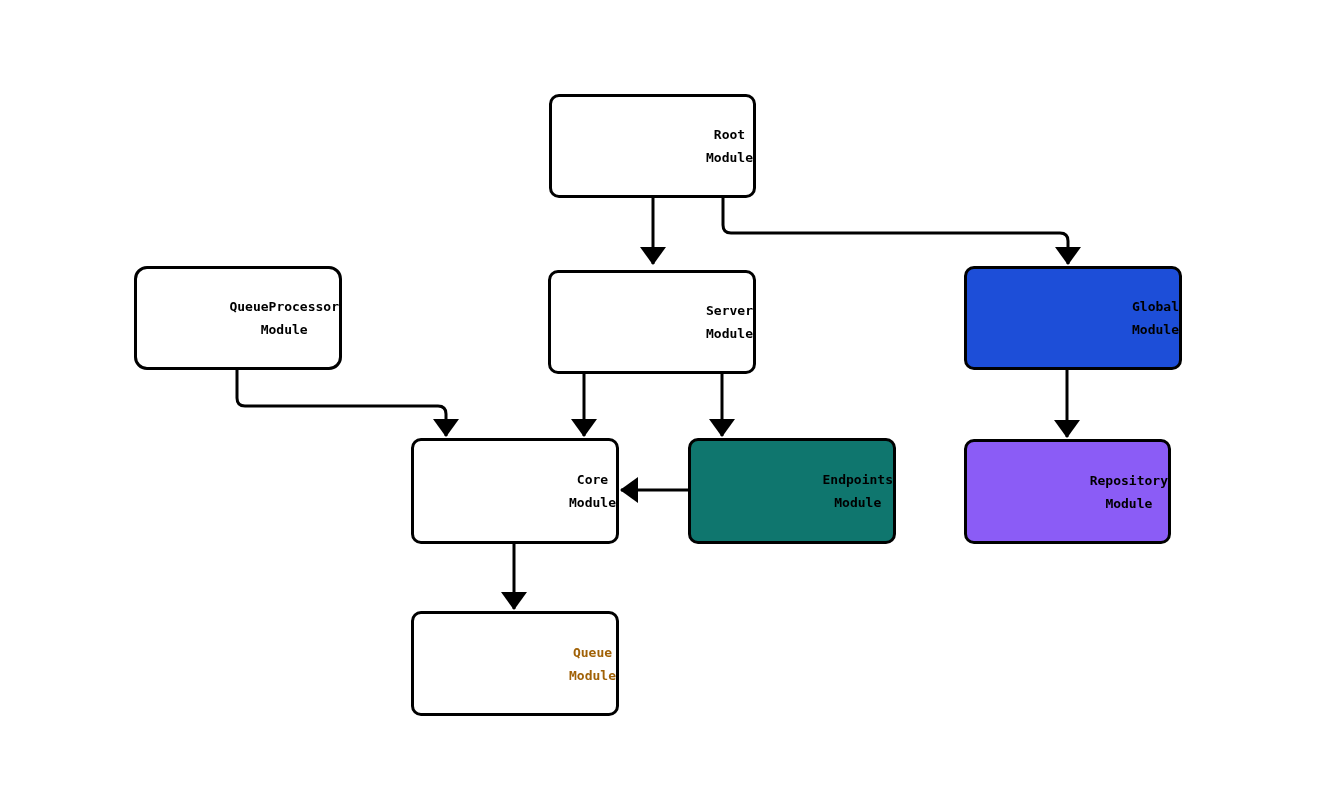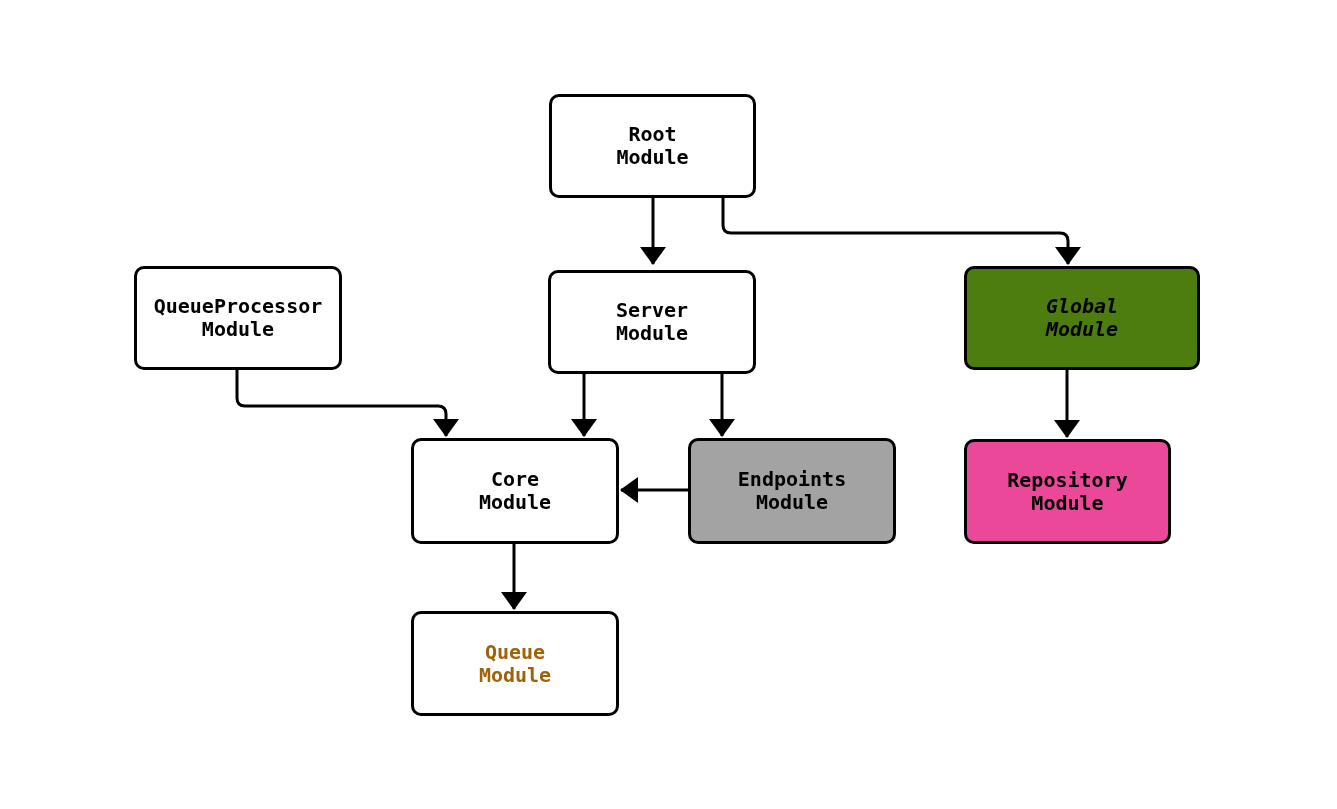--- a/index.html
+++ b/index.html
@@ -17,25 +17,25 @@
     left: 0;
     top: 0;
   }
   .node {
     position: absolute;
     box-sizing: border-box;
     border: 3px solid #000;
     border-radius: 10px;
     display: flex;
     align-items: center;
-    justify-content: center;
+    justify-content: flex-end;
     text-align: center;
     font-family: "DejaVu Sans Mono", "Liberation Mono", monospace;
     font-weight: bold;
-    font-size: 20px;
+    font-size: 13px;
     line-height: 23px;
   }
   .node-label {
     white-space: pre-line;
   }
 </style>
 </head>
 <body style="background: rgb(255, 255, 255);">
 
 <div class="canvas">
@@ -54,41 +54,41 @@
         <path d="M688,490 L621,490" fill="none" stroke="#000000" stroke-width="3" marker-end="url(#arrowhead)"></path>
         <path d="M1067,370 L1067,437" fill="none" stroke="#000000" stroke-width="3" marker-end="url(#arrowhead)"></path>
         <path d="M514,544 L514,609" fill="none" stroke="#000000" stroke-width="3" marker-end="url(#arrowhead)"></path>
       </g>
   </svg>
 
   <div class="node" style="left: 549px; top: 94px; width: 207px; height: 104px; background: rgb(255, 255, 255); border-color: rgb(0, 0, 0); color: rgb(0, 0, 0);">
     <span class="node-label">Root
 Module</span>
   </div>
-  <div class="node" style="left: 134px; top: 266px; width: 208px; height: 104px; background: rgb(255, 255, 255); border-color: rgb(0, 0, 0); color: rgb(0, 0, 0);">
+  <div class="node" style="left: 134px; top: 266px; width: 208px; height: 104px; background: rgb(255, 255, 255); border-color: rgb(0, 0, 0); color: rgb(0, 0, 0); border-radius: 13px;">
     <span class="node-label">QueueProcessor
 Module</span>
   </div>
   <div class="node" style="left: 548px; top: 270px; width: 208px; height: 104px; background: rgb(255, 255, 255); border-color: rgb(0, 0, 0); color: rgb(0, 0, 0);">
     <span class="node-label">Server
 Module</span>
   </div>
-  <div class="node" style="left: 964px; top: 266px; width: 236px; height: 104px; background: #4d7c0f; border-color: rgb(0, 0, 0); color: rgb(0, 0, 0); font-style: italic;">
+  <div class="node" style="left: 964px; top: 266px; width: 218px; height: 104px; background: #1d4ed8; border-color: rgb(0, 0, 0); color: rgb(0, 0, 0);">
     <span class="node-label">Global
 Module</span>
   </div>
   <div class="node" style="left: 411px; top: 438px; width: 208px; height: 106px; background: rgb(255, 255, 255); border-color: rgb(0, 0, 0); color: rgb(0, 0, 0);">
     <span class="node-label">Core
 Module</span>
   </div>
-  <div class="node" style="left: 688px; top: 438px; width: 208px; height: 106px; background: #a3a3a3; border-color: rgb(0, 0, 0); color: rgb(0, 0, 0);">
+  <div class="node" style="left: 688px; top: 438px; width: 208px; height: 106px; background: #0f766e; border-color: rgb(0, 0, 0); color: rgb(0, 0, 0);">
     <span class="node-label">Endpoints
 Module</span>
   </div>
-  <div class="node" style="left: 964px; top: 439px; width: 207px; height: 105px; background: #ec4899; border-color: rgb(0, 0, 0); color: rgb(0, 0, 0);">
+  <div class="node" style="left: 964px; top: 439px; width: 207px; height: 105px; background: #8b5cf6; border-color: rgb(0, 0, 0); color: rgb(0, 0, 0);">
     <span class="node-label">Repository
 Module</span>
   </div>
   <div class="node" style="left: 411px; top: 611px; width: 208px; height: 105px; background: rgb(255, 255, 255); border-color: rgb(0, 0, 0); color: #a16207;">
     <span class="node-label">Queue
 Module</span>
   </div>
 </div>
 
 </body></html>

